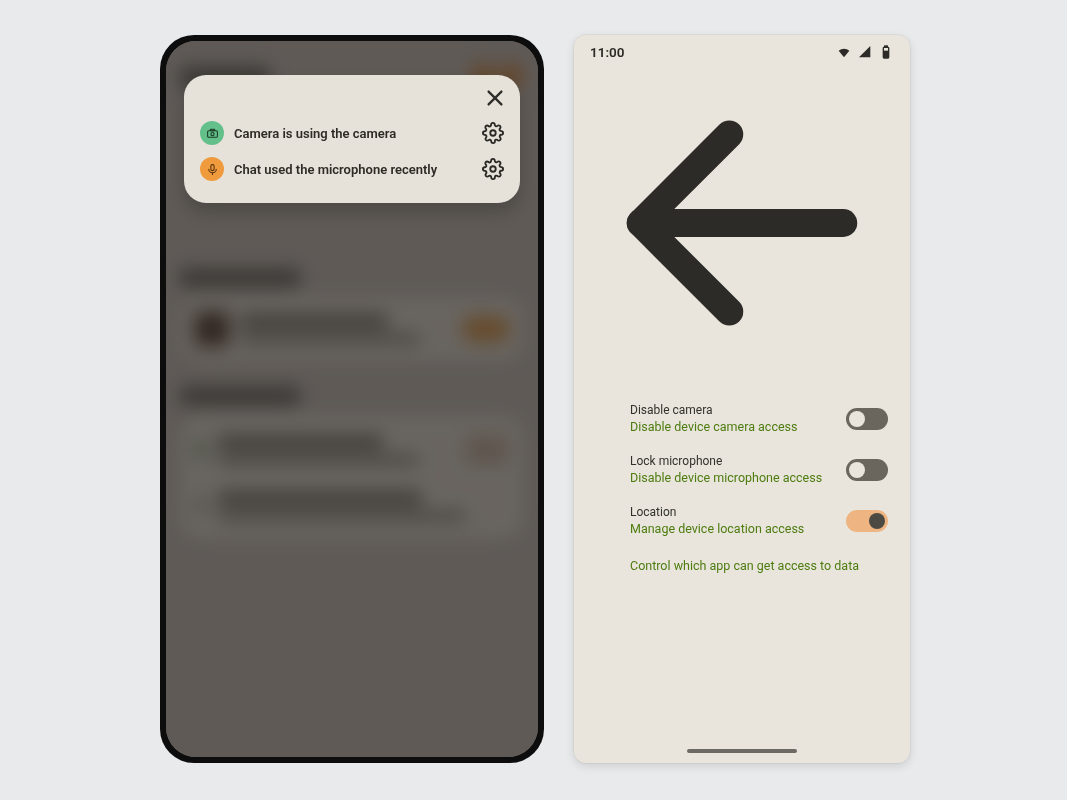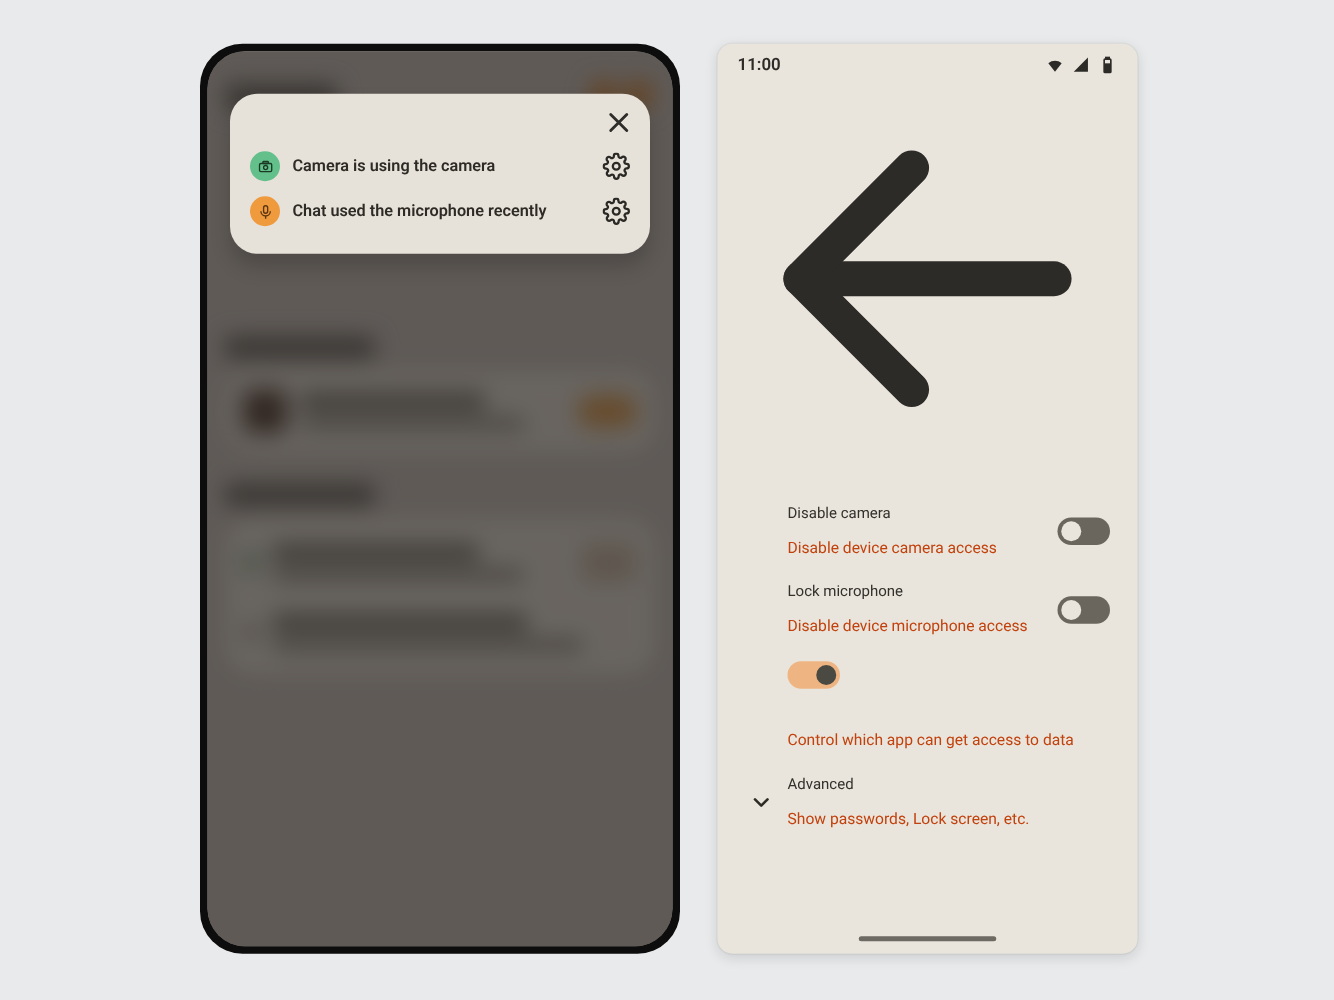--- a/index.html
+++ b/index.html
@@ -113,21 +113,21 @@
   .back-row { padding:2px 16px 0; }
   .back-ic { width:22px; height:22px; color:#2d2b27; cursor:pointer; }
   .page-title {
     font-size:27px; font-weight:500; color:#2a2824;
     padding: 62px 22px 16px;
   }
   .settings-list { padding: 14px 0 0; }
   .srow { display:flex; align-items:center; padding:10px 22px 10px 56px; position:relative; cursor:pointer; }
   .srow .tcol { flex:1; padding-right:12px; }
   .srow .t { font-size:12px; color:#33312c; font-weight:400; }
-  .srow .s { font-size:12.5px; color:#c2410c; margin-top:14px; }
+  .srow .s { font-size:12.5px; color:#4d7c0f; margin-top:2px; }
   .toggle {
     width:42px; height:22px; border-radius:11px; position:relative;
     flex-shrink:0;
   }
   .toggle.off { background:#6a665d; }
   .toggle.off::after {
     content:""; position:absolute; left:3px; top:3px;
     width:16px; height:16px; border-radius:50%; background:#e9e5dc;
   }
   .toggle.on { background:#eeb582; }
@@ -278,37 +278,30 @@
 
     <div class="srow">
       <div class="tcol">
         <div class="t">Lock microphone</div>
         <div class="s">Disable device microphone access</div>
       </div>
       <div class="toggle off"></div>
     </div>
 
     <div class="srow">
+      <div class="tcol">
+        <div class="t">Location</div>
+        <div class="s">Manage device location access</div>
+      </div>
       <div class="toggle on"></div>
     </div>
 
     <div class="srow">
       <div class="tcol">
         <div class="s">Control which app can get access to data</div>
       </div>
     </div>
 
-    <div class="srow with-chev">
-      <span class="chev">
-        <svg viewBox="0 0 24 24" fill="none" stroke="currentColor" stroke-width="2.5" stroke-linecap="round" stroke-linejoin="round">
-            <polyline points="6 9 12 15 18 9"></polyline>
-          </svg>
-      </span>
-      <div class="tcol">
-        <div class="t">Advanced</div>
-        <div class="s">Show passwords, Lock screen, etc.</div>
-      </div>
-    </div>
 
   </div>
 
   <div class="nav-bar"></div>
 </div>
 
 </body></html>

